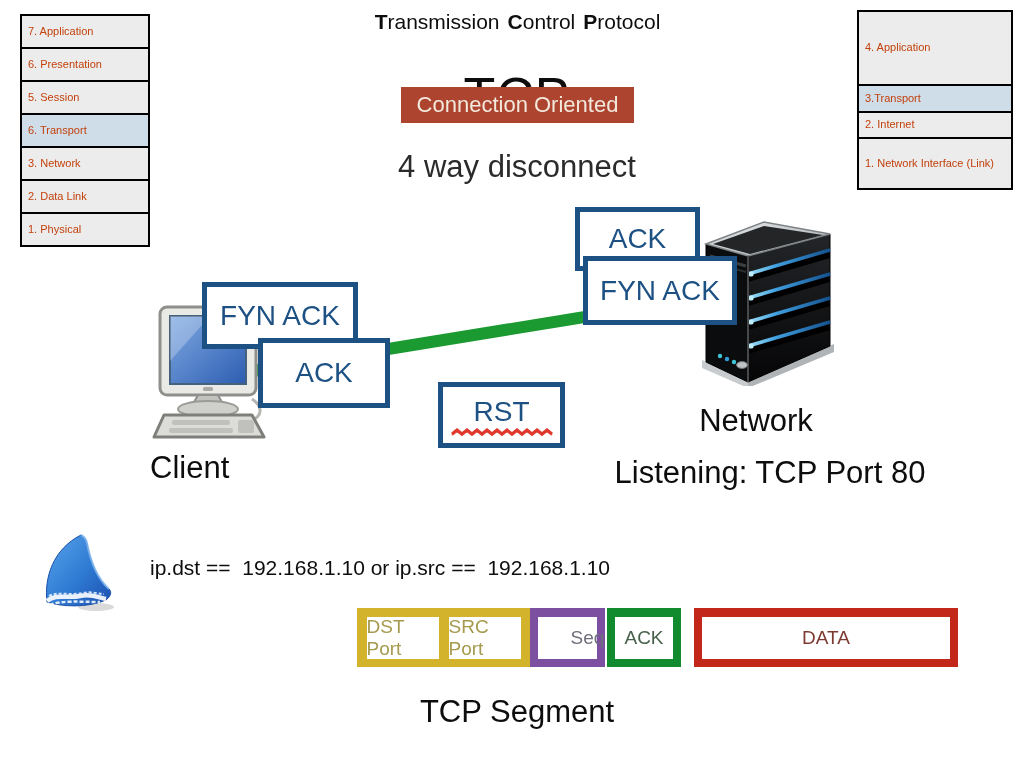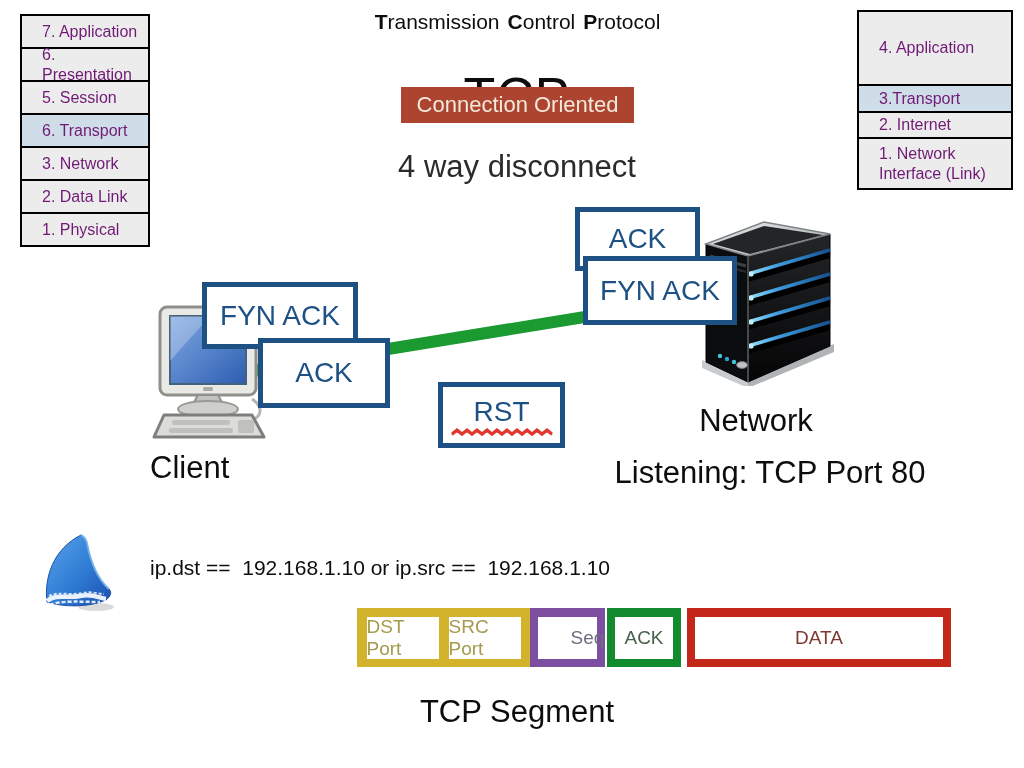--- a/index.html
+++ b/index.html
@@ -1,22 +1,22 @@
 <!DOCTYPE html>
 <html><head>
 <meta charset="utf-8">
 <style>
   html,body{margin:0;padding:0;background:#fff;}
   .slide{position:relative;width:1024px;height:768px;background:#ffffff;overflow:hidden;
          font-family:"Liberation Sans","DejaVu Sans",sans-serif;color:#111;}
 
   
   .layer-table{position:absolute;border:2px solid #000;background:#000;}
-  .layer-row{background:#ececec;display:flex;align-items:center;padding-left:20px;
-             font-size:16px;color:#701a75;border-bottom:2px solid #000;line-height:1.25;}
+  .layer-row{background:#ececec;display:flex;align-items:center;padding-left:6px;
+             font-size:11px;color:#c2410c;border-bottom:2px solid #000;line-height:1.25;}
   .layer-row:last-child{border-bottom:none;}
   .osi-table{left:20px;top:14px;width:126px;}
   .osi-table .layer-row{height:31px;}
   .tcpip-table{left:857px;top:10px;width:152px;}
 
   
   .main-title{position:absolute;left:260px;top:10px;width:515px;text-align:center;
               font-size:21px;color:#0d0d0d;}
   .main-title .tw{display:inline-block;margin:0 4px;}
   .main-title .tw::first-letter{font-weight:700;}
@@ -50,21 +50,21 @@
   .icon-wireshark{position:absolute;left:40px;top:530px;}
   .filter-text{position:absolute;left:150px;top:556px;font-size:21px;color:#0d0d0d;white-space:pre;}
 
   
   .segment-bar{position:absolute;left:357px;top:608px;display:flex;z-index:2;}
   .seg-group{height:59px;display:flex;align-items:center;justify-content:center;
              box-sizing:border-box;gap:10px;}
   .seg-ports{width:173px;}
   .seg-seq{width:75px;margin-left:0px;}
   .seg-ack{width:74px;margin-left:2px;}
-  .seg-data{width:264px;margin-left:6px;}
+  .seg-data{width:264px;margin-left:13px;}
   .seg-cell{background:#fff;height:42px;display:flex;align-items:center;justify-content:center;
             font-size:19px;box-sizing:border-box;}
   .seg-ports .seg-cell{width:72px;}
   .seg-seq .seg-cell{width:59px;}
   .seg-ack .seg-cell{width:58px;}
   .seg-data .seg-cell{width:248px;}
   .segment-caption{position:absolute;left:300px;top:694px;width:434px;text-align:center;
                    font-size:31px;color:#0d0d0d;}
 </style>
 </head>

